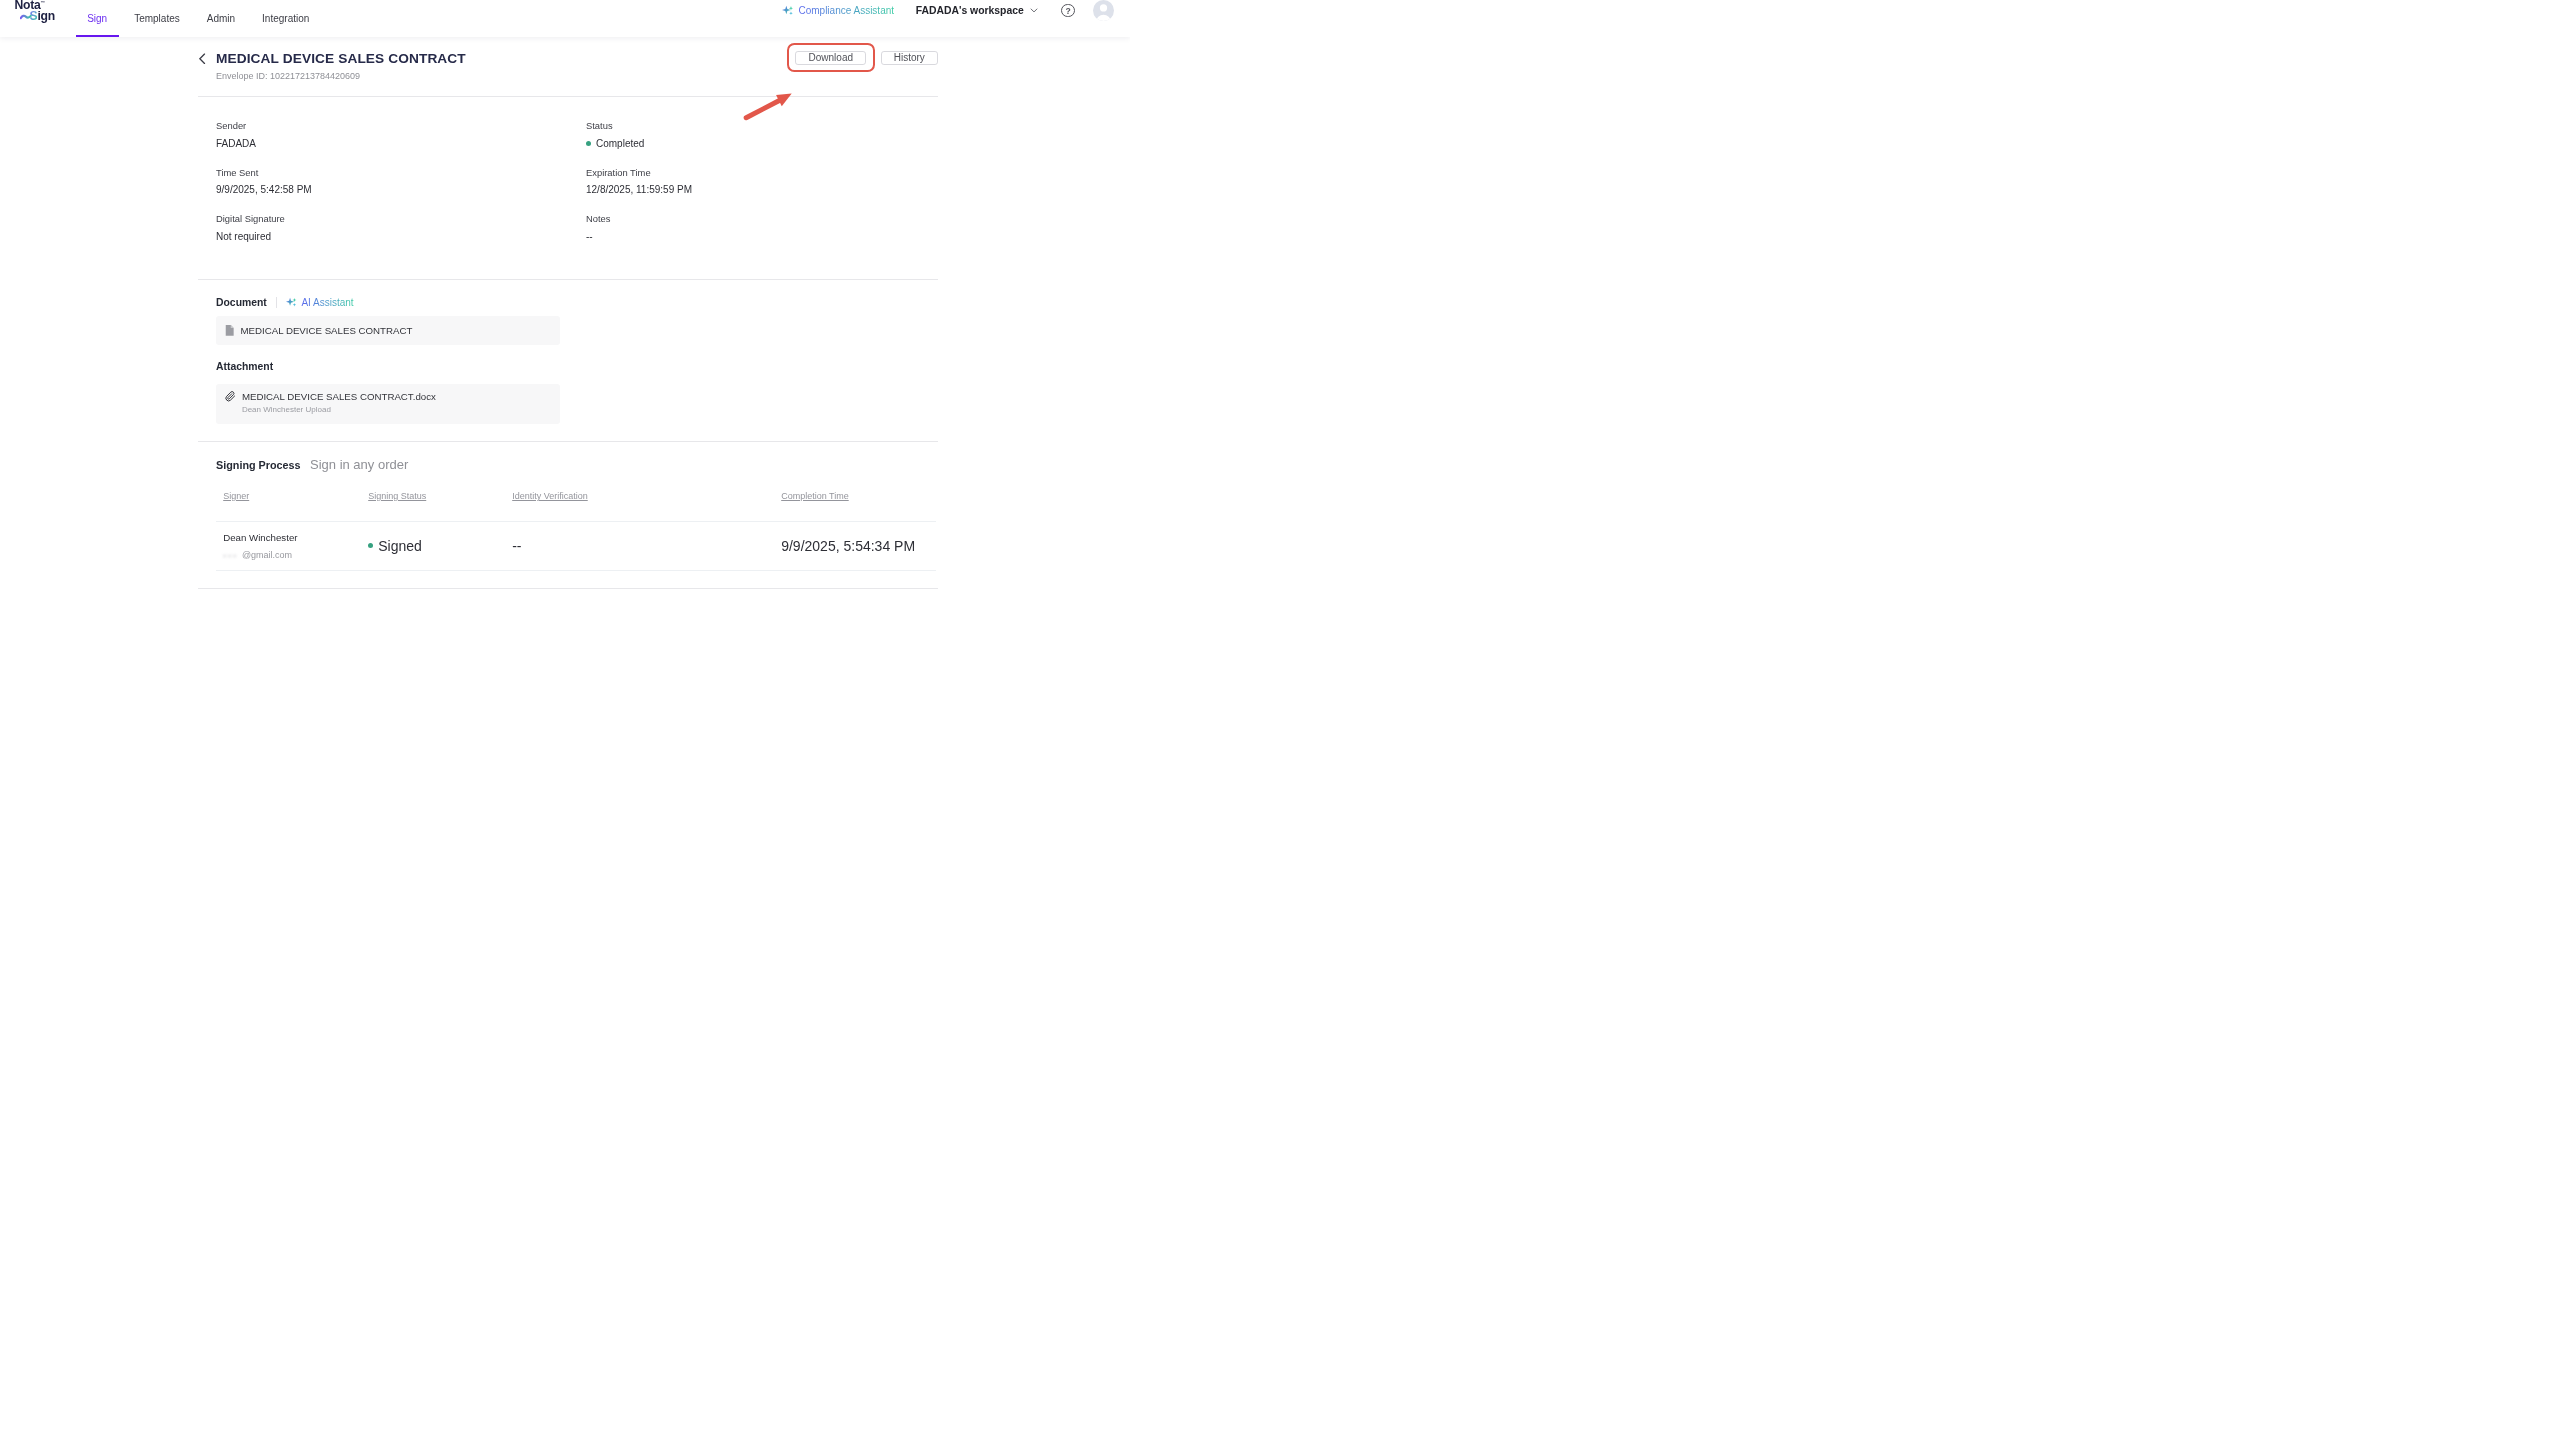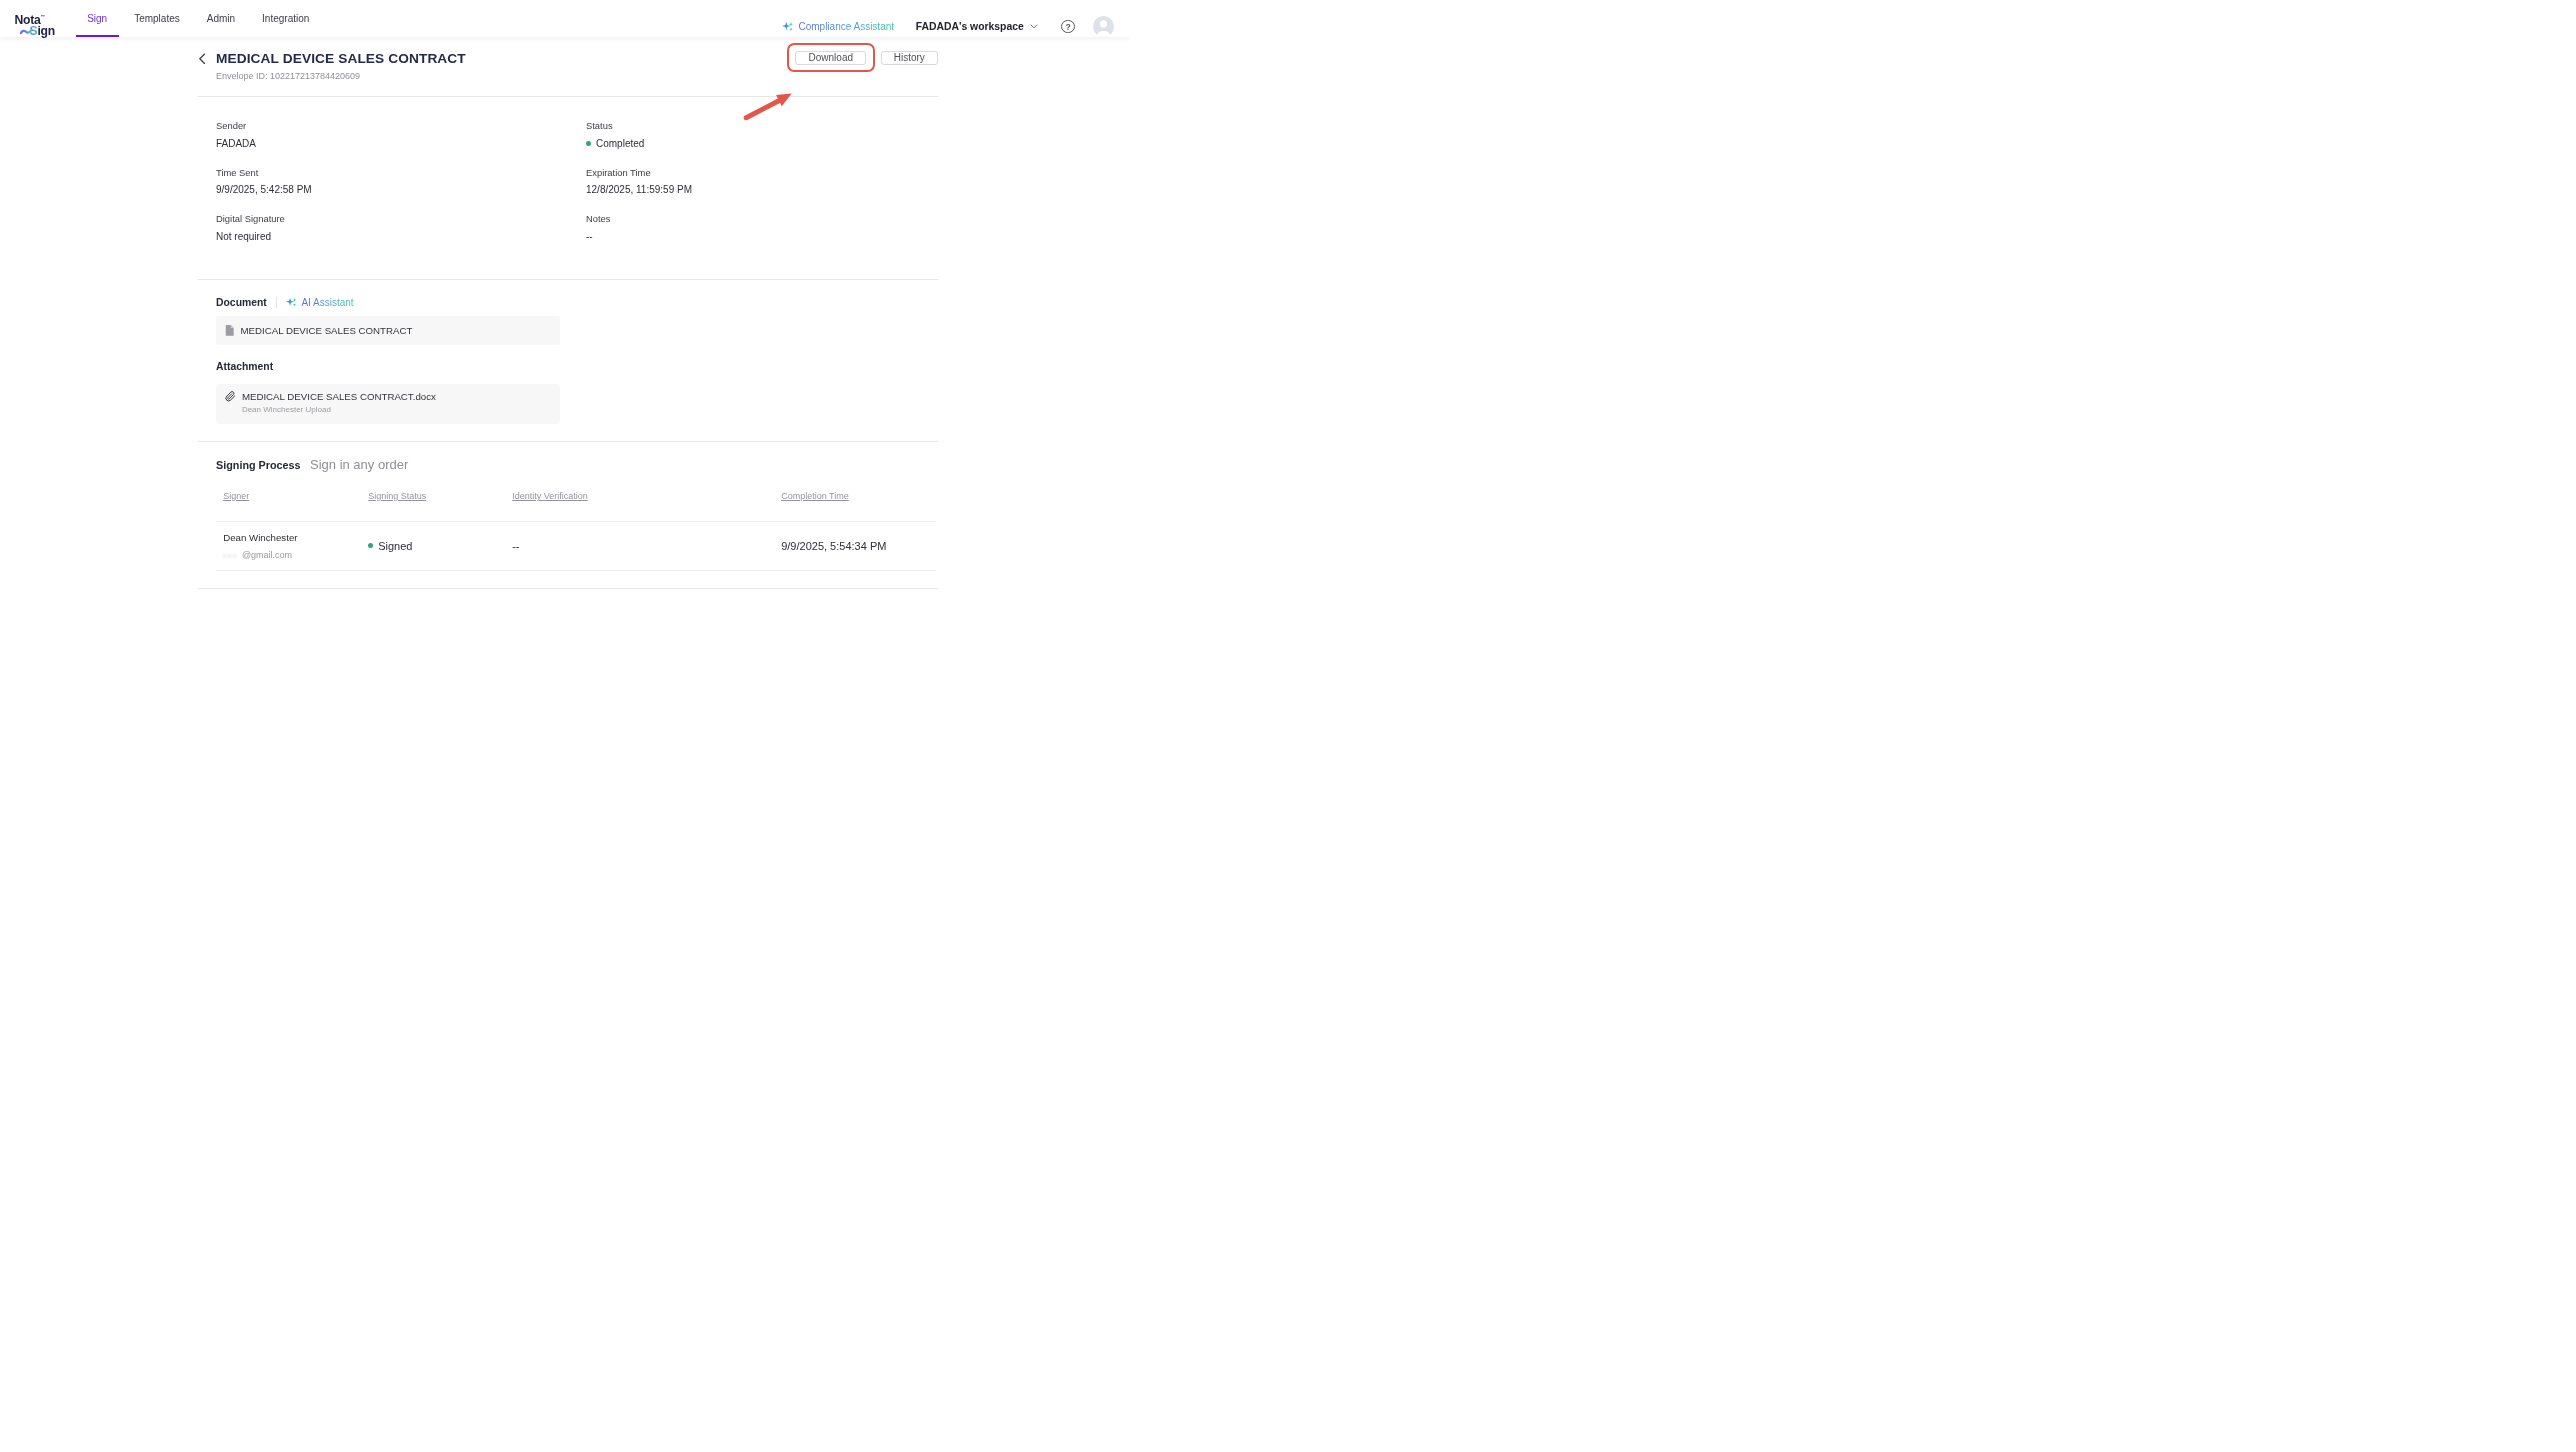--- a/index.html
+++ b/index.html
@@ -1,19 +1,19 @@
 <!DOCTYPE html>
 <html style="font-size:11.5px"><head>
 <meta charset="utf-8">
 <style>
   * { margin:0; padding:0; box-sizing:border-box; }
   html,body { width:1130px; height:637px; background:#fff; font-family:"Liberation Sans", sans-serif; overflow:hidden; }
 
   
-  .nav { position:relative; z-index:5; height:37px; background:#fff; display:flex; align-items:flex-end; padding:0 16px 0 14.4px; box-shadow:0 1.4px 5.8px rgba(30,30,60,.08); }
+  .nav { position:relative; z-index:5; height:37px; background:#fff; display:flex; align-items:flex-start; padding:0 16px 0 14.4px; box-shadow:0 1.4px 5.8px rgba(30,30,60,.08); }
   .logo { display:flex; flex-direction:column; line-height:.92; font-weight:800; font-size:12.2px; color:#1e2142; letter-spacing:-0.2px; }
   .logo .l1 { display:flex; }
   .logo .tm { font-size:4.3px; font-weight:700; margin-top:0.7px; }
   .logo .l2 { display:flex; align-items:center; padding-left:5.8px; }
   .logo .wave { width:11.5px; height:7.2px; margin-right:-2.2px; }
   .logo .s-grad { background:linear-gradient(120deg,#7a7af0,#3bcba4); -webkit-background-clip:text; background-clip:text; color:transparent; }
   .tabs { display:flex; margin-left:32px; gap:27px; height:37px; align-items:center; }
   .tab { position:relative; font-size:10px; color:#3c3d45; height:37px; display:flex; align-items:center; cursor:pointer; }
   .tab.active { color:#6d30f0; font-weight:500; }
   .tab.active::after { content:""; position:absolute; left:-11.5px; right:-11.5px; bottom:0; height:2.2px; background:#6716ef; }
@@ -60,21 +60,21 @@
   .sign-section { padding:15px 0 17.3px 18px; }
   .sign-head { display:flex; align-items:baseline; gap:9.4px; }
   .sign-sub { font-size:13px; color:#8f9096; }
   .table { width:720px; margin-top:19px; }
   .thead, .trow { display:grid; grid-template-columns:145px 144px 269px 162px; padding-left:7.2px; }
   .thead { font-size:9px; color:#94959c; padding-bottom:20px; border-bottom:0.7px solid #edf0f3;text-decoration:underline; }
   .trow { border-bottom:0.7px solid #edf0f3; padding-top:10px; padding-bottom:10px; align-items:center; }
   .signer-name { font-size:9.7px; color:#2e2f36; margin-bottom:6.5px; }
   .signer-email { font-size:9px; color:#97989e; display:flex; align-items:center; }
   .redacted { display:inline-block; width:17.3px; height:7.2px; margin-right:1.4px; color:#c6c6cb; filter:blur(1.4px); font-size:8px; letter-spacing:2.2px; overflow:hidden; }
-  .cellv { font-size:11px; color:#2e2f36; display:flex; align-items:center; }
+  .cellv { font-size:14px; color:#2e2f36; display:flex; align-items:center; }
 
   .cc-section { padding:16px 0 0 18px; display:flex; align-items:baseline; gap:4.3px; }
   .cc-label { font-size:10.4px; font-weight:700; color:#262a35; }
   .cc-count { font-size:10px; color:#8f9096; }
 </style>
 </head>
 <body>
 
 <div class="nav">
   <div class="logo">

